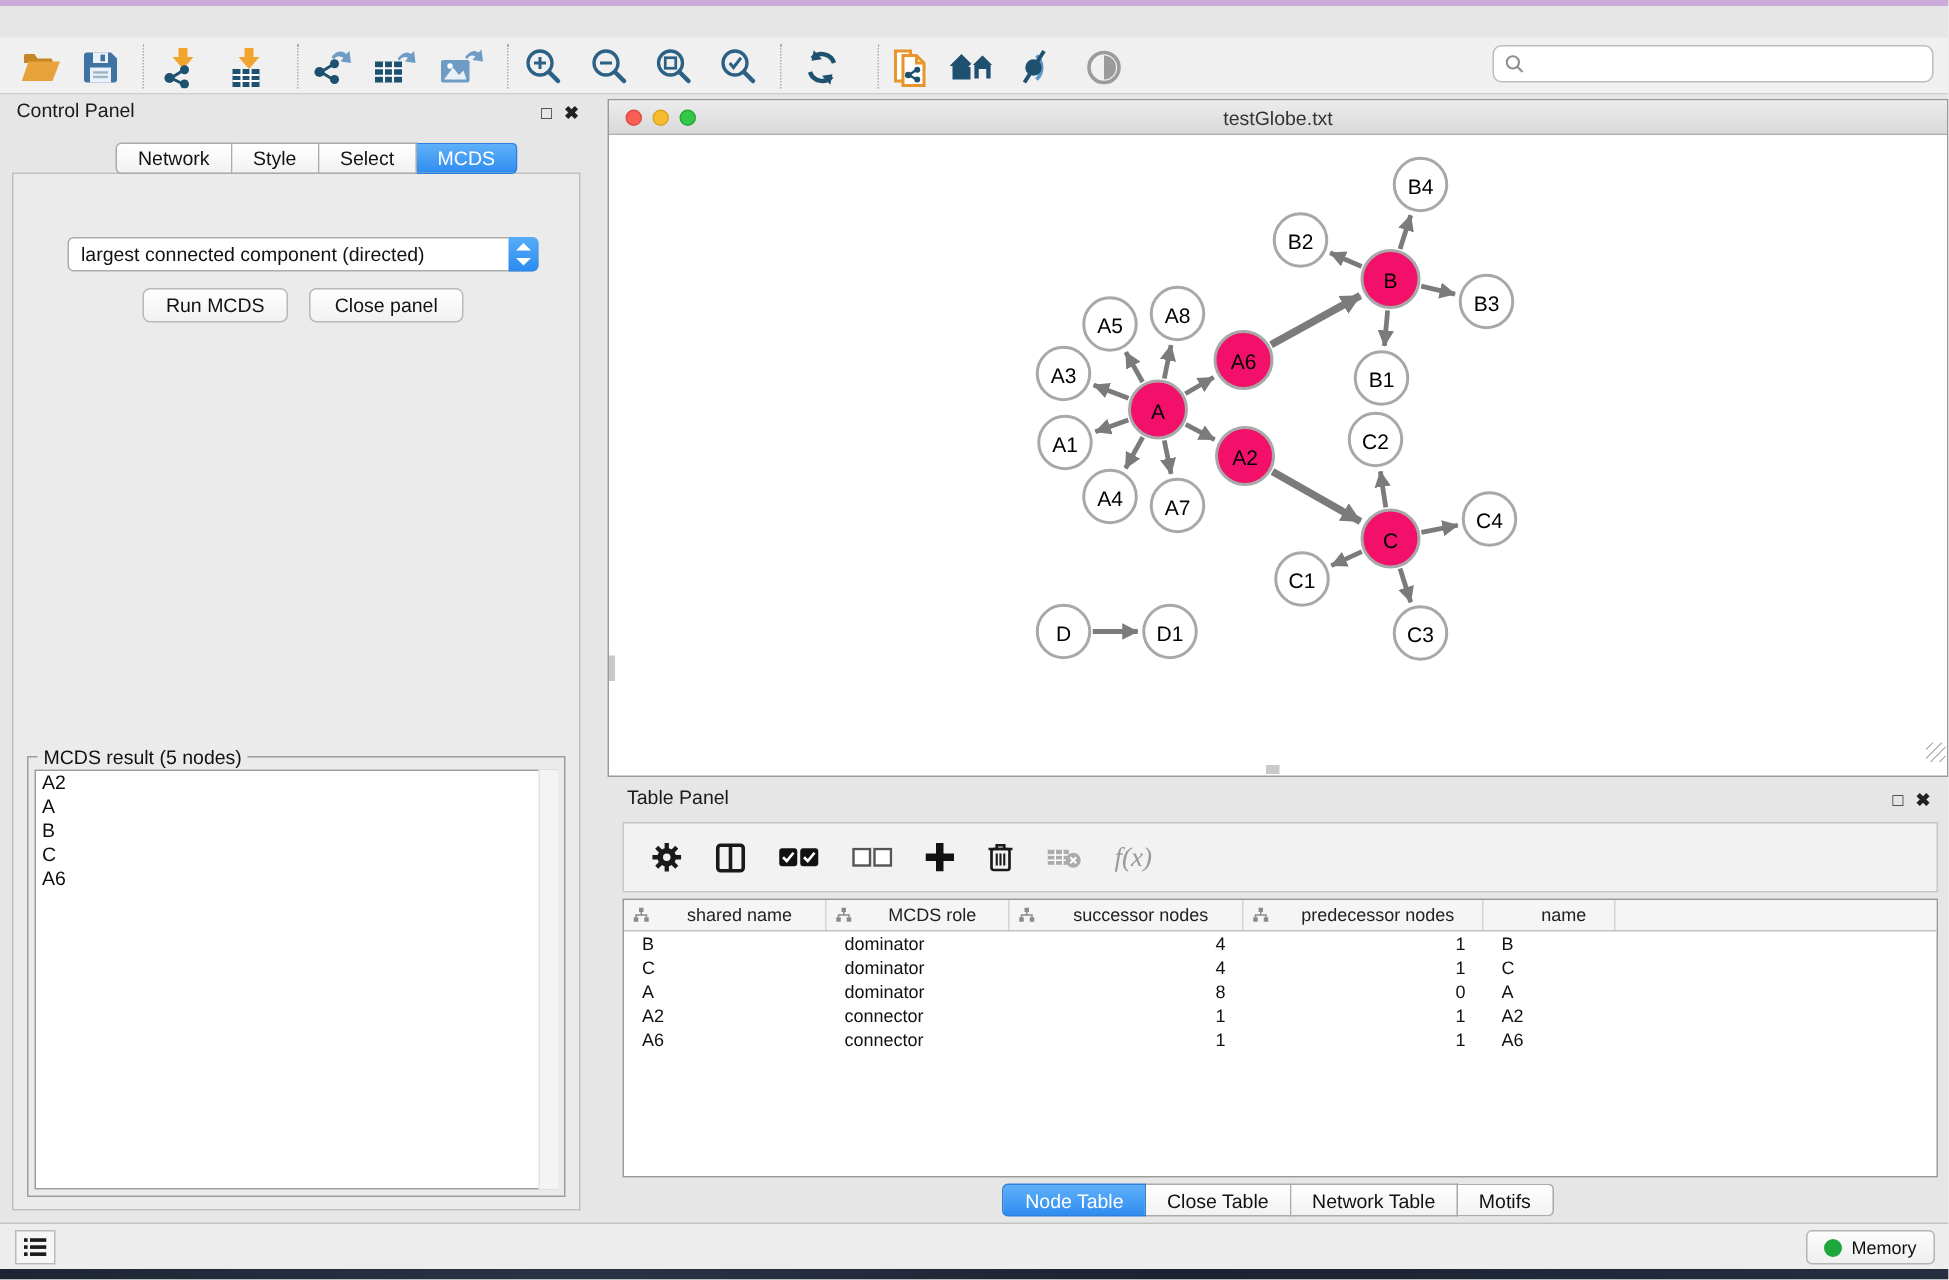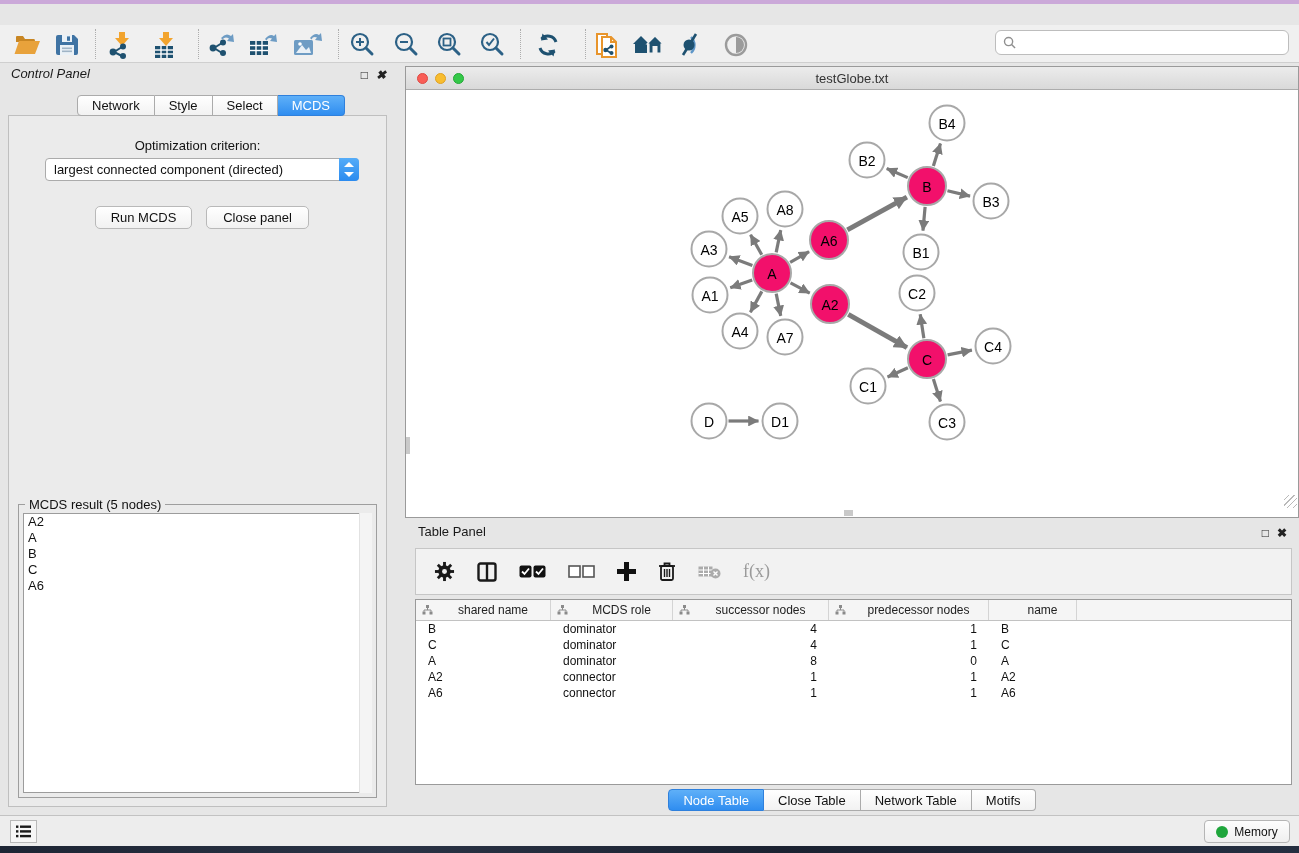--- a/index.html
+++ b/index.html
@@ -21,42 +21,42 @@
   
   .toolbar { position:absolute; left:0; top:25px; width:100%; height:38px; background:#F0F0F0; border-bottom:1px solid #CFCFCF; }
   .tb-ic { position:absolute; top:5px; width:34px; height:30px; display:flex; align-items:center; justify-content:center; }
   .tb-sep { position:absolute; top:4px; width:0; height:30px; border-left:1px dotted #ADADAD; }
   .searchbox { position:absolute; right:10px; top:5px; width:294px; height:25px; background:#fff;
     border:1px solid #BDBDBD; border-radius:6px; display:flex; align-items:center; padding-left:7px; }
   .searchbox input { border:none; outline:none; flex:1; font-size:13px; background:transparent; margin-left:5px; }
 
   
   .control-panel { position:absolute; left:3px; top:66px; width:389px; height:744px; }
-  .cp-header { position:absolute; top:0; left:8px; right:6px; height:24px; font-size:13px; color:#1a1a1a;font-style:italic; }
+  .cp-header { position:absolute; top:0; left:8px; right:6px; height:24px; font-size:13px; color:#1a1a1a; }
   .panel-btns { position:absolute; right:0; top:2px; display:flex; gap:8px; font-size:12px; color:#222; }
   .panel-btns span { cursor:default; }
   .panel-btns .x { font-weight:bold; }
   .cp-tabs { position:absolute; top:29px; left:74px; display:flex; z-index:3; }
   .tab { height:21px; padding:0 14px; font-size:13px; background:linear-gradient(#FFFFFF,#F2F2F2);
     border:1px solid #ABABAB; border-left:none; display:flex; align-items:center; color:#111; }
   .tab:first-child { border-left:1px solid #ABABAB; border-radius:4px 0 0 4px; }
   .tab:last-child { border-radius:0 4px 4px 0; }
   .tab.sel { background:linear-gradient(#5FB0F8,#2F8DF0); color:#fff; border-color:#2F80DC; }
   .cp-body { position:absolute; top:49px; left:5px; right:5px; bottom:3px; background:#EBEBEB; border:1px solid #BFBFBF; }
   .opt-label { position:absolute; top:22px; width:100%; text-align:center; font-size:13px; color:#111; }
   .dropdown { position:absolute; left:36px; top:42px; width:314px; height:23px; background:#fff;
     border:1px solid #ABABAB; border-radius:4px; display:flex; align-items:center; }
   .dropdown .dd-text { flex:1; font-size:13px; padding-left:8px; color:#111; white-space:nowrap; overflow:hidden; }
   .dd-stepper { width:20px; height:23px; margin-right:-1px; border-radius:0 4px 4px 0;
     background:linear-gradient(#55ACF8,#2B8BEF); position:relative; }
   .dd-stepper:before, .dd-stepper:after { content:""; position:absolute; left:5px; border-left:5px solid transparent; border-right:5px solid transparent; }
   .dd-stepper:before { top:4px; border-bottom:5px solid #fff; }
   .dd-stepper:after { bottom:4px; border-top:5px solid #fff; }
   .cp-btn { position:absolute; top:76px; height:23px; background:linear-gradient(#FFFFFF,#F1F1F1);
-    border:1px solid #B9B9B9; border-radius:5px; font-size:13px; color:#111; display:flex; align-items:center; justify-content:center;margin-top:14px; }
+    border:1px solid #B9B9B9; border-radius:5px; font-size:13px; color:#111; display:flex; align-items:center; justify-content:center; }
   .btn-run { left:86px; width:97px; }
   .btn-close { left:197px; width:103px; }
   .fieldset { position:absolute; left:9px; right:9px; top:388px; bottom:8px; border:1px solid #9E9E9E; }
   .fieldset .legend { position:absolute; top:-8px; left:6px; background:#EBEBEB; padding:0 4px; font-size:13px; color:#111; }
   .mcds-list { position:absolute; left:4px; right:4px; top:8px; bottom:4px; background:#fff; border:1px solid #9C9C9C; overflow:hidden; }
   .mcds-scroll { position:absolute; right:0; top:0; bottom:0; width:13px; background:#F4F4F4; border-left:1px solid #E2E2E2; }
   .mcds-item { font-size:13px; line-height:16px; padding-left:4px; color:#111; }
 
   
   .net-window { position:absolute; left:405px; top:66px; width:894px; height:452px; border:1px solid #9A9A9A; background:#fff; }
@@ -68,21 +68,21 @@
   .net-canvas svg { width:100%; height:100%; }
   .resize-grip { position:absolute; right:1px; bottom:9px; width:13px; height:13px;
     background:repeating-linear-gradient(135deg, transparent 0 3px, #B9B9B9 3px 4px); }
   .grip-v { position:absolute; left:0px; top:370px; width:4px; height:17px; background:#C9C9C9; }
   .grip-h { position:absolute; left:438px; bottom:1px; width:9px; height:6px; background:#C9C9C9; }
 
   
   .table-panel { position:absolute; left:405px; top:518px; width:894px; height:297px; }
   .tp-header { position:absolute; top:6px; left:13px; right:12px; height:22px; font-size:13px; color:#1a1a1a; }
   .tp-toolbar { position:absolute; top:30px; left:10px; right:7px; height:47px; background:#F2F2F2; border:1px solid #C6C6C6; display:flex; align-items:center; gap:22px; padding-left:18px; }
-  .fx { font-family:"Liberation Serif", serif; font-size:18px; color:#9A9A9A; }
+  .fx { font-family:"Liberation Serif", serif; font-style:italic; font-size:18px; color:#9A9A9A; }
   .tview { position:absolute; top:81px; left:10px; right:7px; bottom:30px; background:#fff; border:1px solid #9A9A9A; overflow:hidden; }
   .thead { display:flex; height:21px; border-bottom:1px solid #C2C2C2; background:#F5F5F5; }
   .th { position:relative; display:flex; align-items:center; justify-content:center; gap:5px; font-size:12px; color:#222; border-right:1px solid #D4D4D4;padding-left:20px; }
   .th svg { position:absolute; left:6px; }
   .c0 { width:135px; } .c1 { width:122px; } .c2 { width:156px; } .c3 { width:160px; } .c4 { width:88px; }
   .trow { display:flex; height:16px; align-items:center; }
   .tcell { font-size:12px; color:#111; padding:0 12px; white-space:nowrap; }
   .trow .c0, .trow .c1, .trow .c4 { text-align:left; }
   .trow .c2, .trow .c3 { text-align:right; }
   .tp-tabs { position:absolute; bottom:4px; left:0; right:0; display:flex; justify-content:center; }
@@ -272,21 +272,20 @@
         <span class="x">✖</span>
       </span>
     </div>
     <div class="cp-tabs">
       <div class="tab">Network</div>
       <div class="tab">Style</div>
       <div class="tab">Select</div>
       <div class="tab sel">MCDS</div>
     </div>
     <div class="cp-body">
-      <div class="opt-label">Optimization criterion:</div>
       <div class="dropdown">
         <span class="dd-text">largest connected component (directed)</span>
         <span class="dd-stepper"></span>
       </div>
       <div class="cp-btn btn-run">Run MCDS</div>
       <div class="cp-btn btn-close">Close panel</div>
       <div class="fieldset">
         <div class="legend">MCDS result (5 nodes)</div>
         <div class="mcds-list">
             <div class="mcds-item">A2</div>

